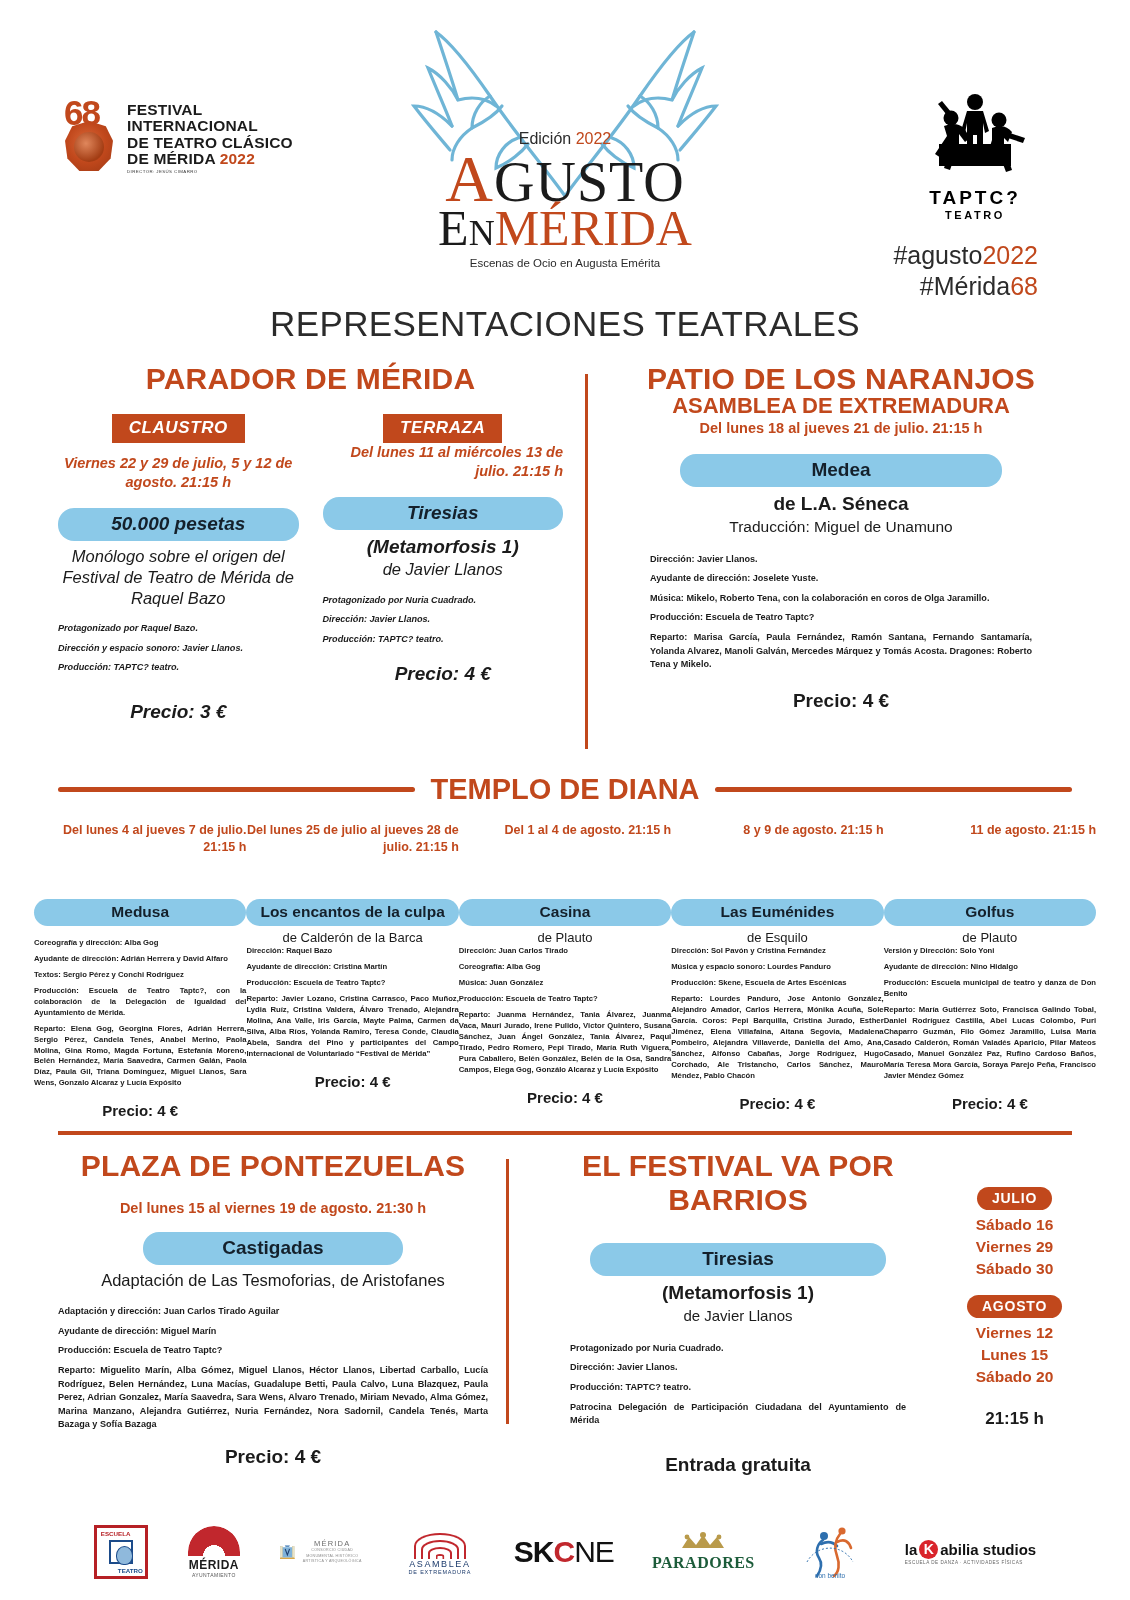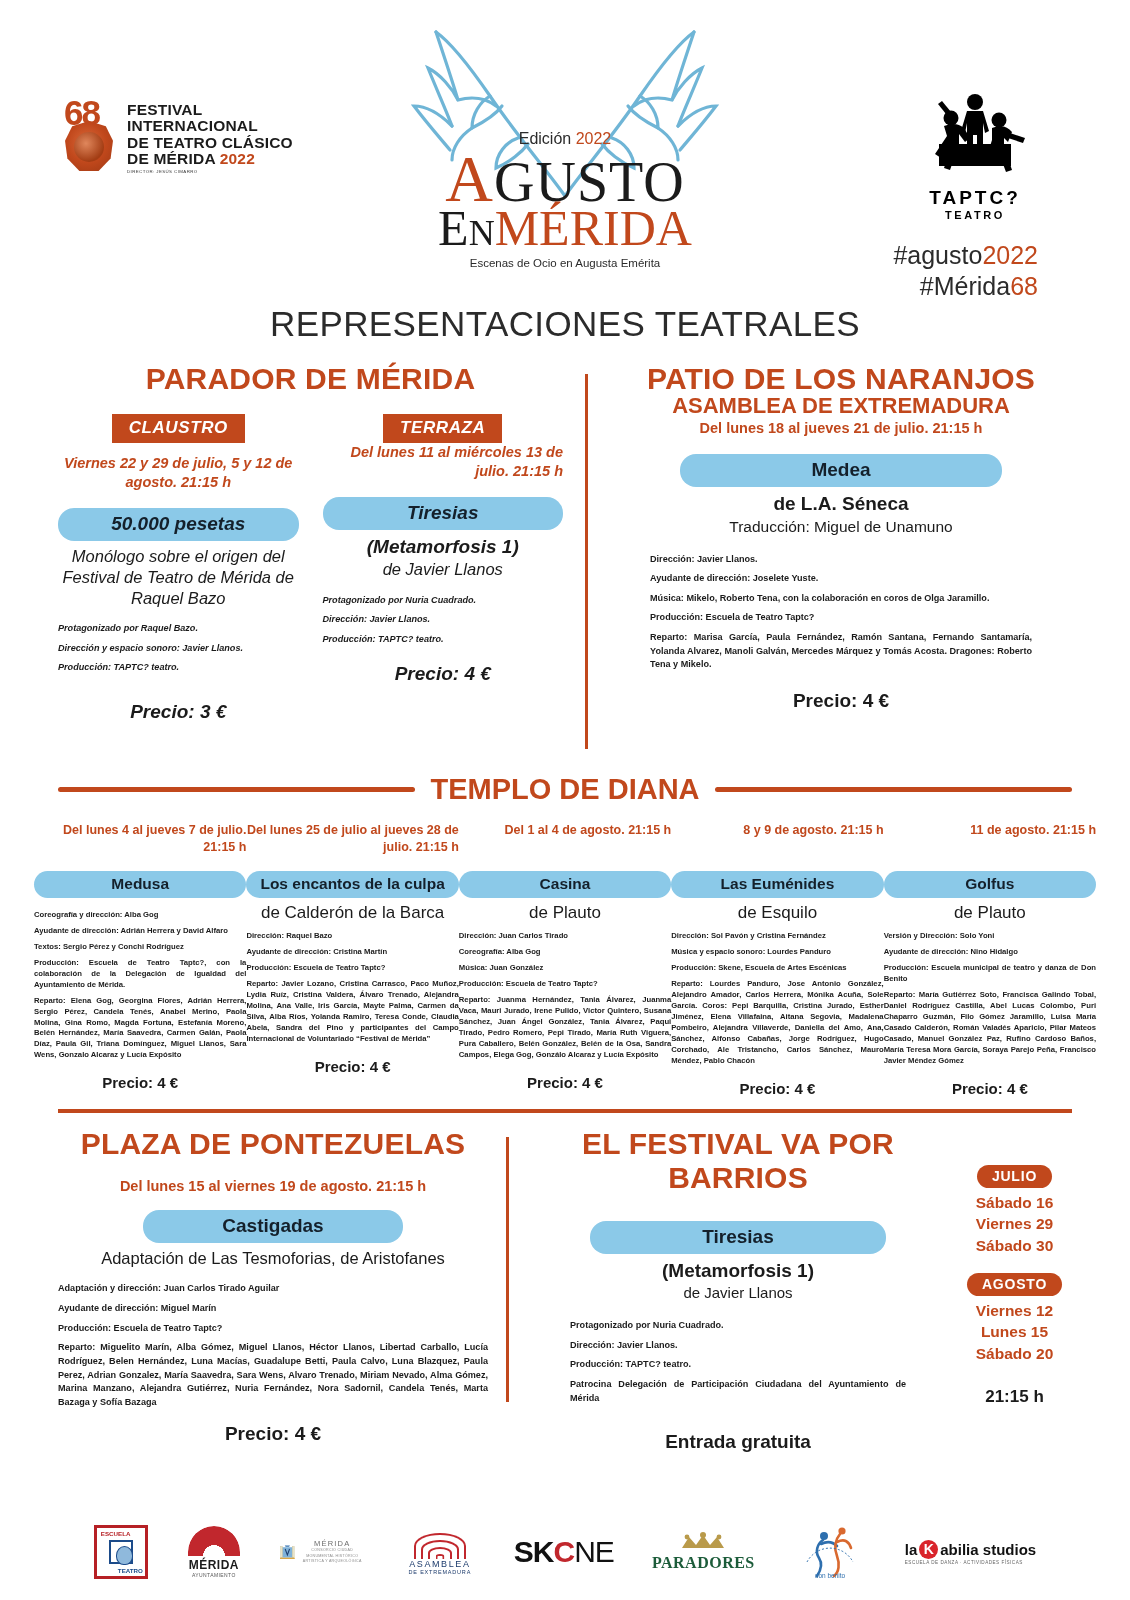--- a/index.html
+++ b/index.html
@@ -75,21 +75,21 @@
   .venue-title { color:#c1481c; font-weight:bold; font-size:30px; text-align:center; letter-spacing:.2px; }
   .venue-sub { color:#c1481c; font-weight:bold; font-size:22px; text-align:center; margin-top:-3px; }
   .dates { color:#c1481c; font-weight:bold; font-size:14.5px; text-align:center; line-height:1.32; }
   .dates.r { text-align:right; }
   .pill-orange {
     display:inline-block; background:#c1481c; color:#fff; font-weight:bold;
     font-size:17px; letter-spacing:.6px; padding:4px 17px 5px;
   }
   .pill-blue {
     background:#8bc9e8; color:#14202b; font-weight:bold; font-size:19px;
-    border-radius:16px; padding:5px 10px 6px; text-align:center;
+    border-radius:16px; padding:5px 10px 6px; text-align:center;margin-top:28px;
   }
   .show-author { text-align:center; font-size:16.5px; color:#1b1b1b; margin-top:5px; line-height:1.25; }
   .show-author .big { font-size:19px; font-weight:bold; }
   .credits { font-size:9.1px; line-height:1.5; color:#1b1b1b; text-align:justify; font-weight:bold; }
   .credits p { margin-bottom:6px; }
   .price { text-align:center; font-weight:bold; font-size:19px; color:#1b1b1b; }
 
   
   .row1 { position:relative; display:flex; margin-top:18px; padding:0 58px; }
   .row1 .left { width:505px; }
@@ -99,21 +99,21 @@
   .twocol > div { flex:1; }
 
   
   .templo-head { display:flex; align-items:center; gap:15px; padding:0 58px; margin-top:24px; }
   .templo-head .bar { flex:1; height:5px; background:#c1481c; border-radius:3px; }
   .templo-head .t { color:#c1481c; font-weight:bold; font-size:29px; white-space:nowrap; }
   .templo-grid { display:flex; padding:0 34px; margin-top:16px; }
   .templo-grid .col { flex:1; display:flex; flex-direction:column; }
   .templo-grid .dates { font-size:12.5px; text-align:right; margin-bottom:13px; min-height:36px; }
   .templo-grid .pill-blue { font-size:15.5px; border-radius:14px; padding:4px 6px 5px; }
-  .templo-grid .show-author { font-size:17px; margin-top:4px; margin-bottom:8px; }
+  .templo-grid .show-author { font-size:13px; margin-top:4px; }
   .templo-grid .credits { font-size:7.7px; line-height:1.42; }
   .templo-grid .credits p { margin-bottom:5px; }
   .templo-grid .price { font-size:15px; margin-top:8px; }
 
   .bigrule { height:4px; background:#c1481c; margin:12px 58px 0; }
 
   
   .row3 { display:flex; padding:0 58px; margin-top:14px; }
   .row3 .left { width:430px; }
   .row3 .divider { width:3px; background:#c1481c; margin:10px 26px 0 18px; height:265px; }
@@ -381,21 +381,21 @@
       </div>
       <div class="price">Precio: 4 €</div>
     </div>
   </div>
 
   <div class="bigrule"></div>
 
   <div class="row3">
     <div class="left">
       <div class="venue-title">PLAZA DE PONTEZUELAS</div>
-      <div class="dates" style="margin-top:16px">Del lunes 15 al viernes 19 de agosto. 21:15 h</div>
+      <div class="dates" style="margin-top:16px">Del lunes 15 al viernes 19 de agosto. 21:30 h</div>
       <div class="pill-blue" style="margin:14px 85px 0">Castigadas</div>
       <div class="show-author">Adaptación de Las Tesmoforias, de Aristofanes</div>
       <div class="credits" style="margin-top:14px">
         <p>Adaptación y dirección: Juan Carlos Tirado Aguilar</p>
         <p>Ayudante de dirección: Miguel Marín</p>
         <p>Producción: Escuela de Teatro Taptc?</p>
         <p>Reparto: Miguelito Marín, Alba Gómez, Miguel Llanos, Héctor Llanos, Libertad Carballo, Lucía Rodríguez, Belen Hernández, Luna Macías, Guadalupe Betti, Paula Calvo, Luna Blazquez, Paula Perez, Adrian Gonzalez, María Saavedra, Sara Wens, Alvaro Trenado, Miriam Nevado, Alma Gómez, Marina Manzano, Alejandra Gutiérrez, Nuria Fernández, Nora Sadornil, Candela Tenés, Marta Bazaga y Sofía Bazaga</p>
       </div>
       <div class="price" style="margin-top:14px">Precio: 4 €</div>
     </div>

